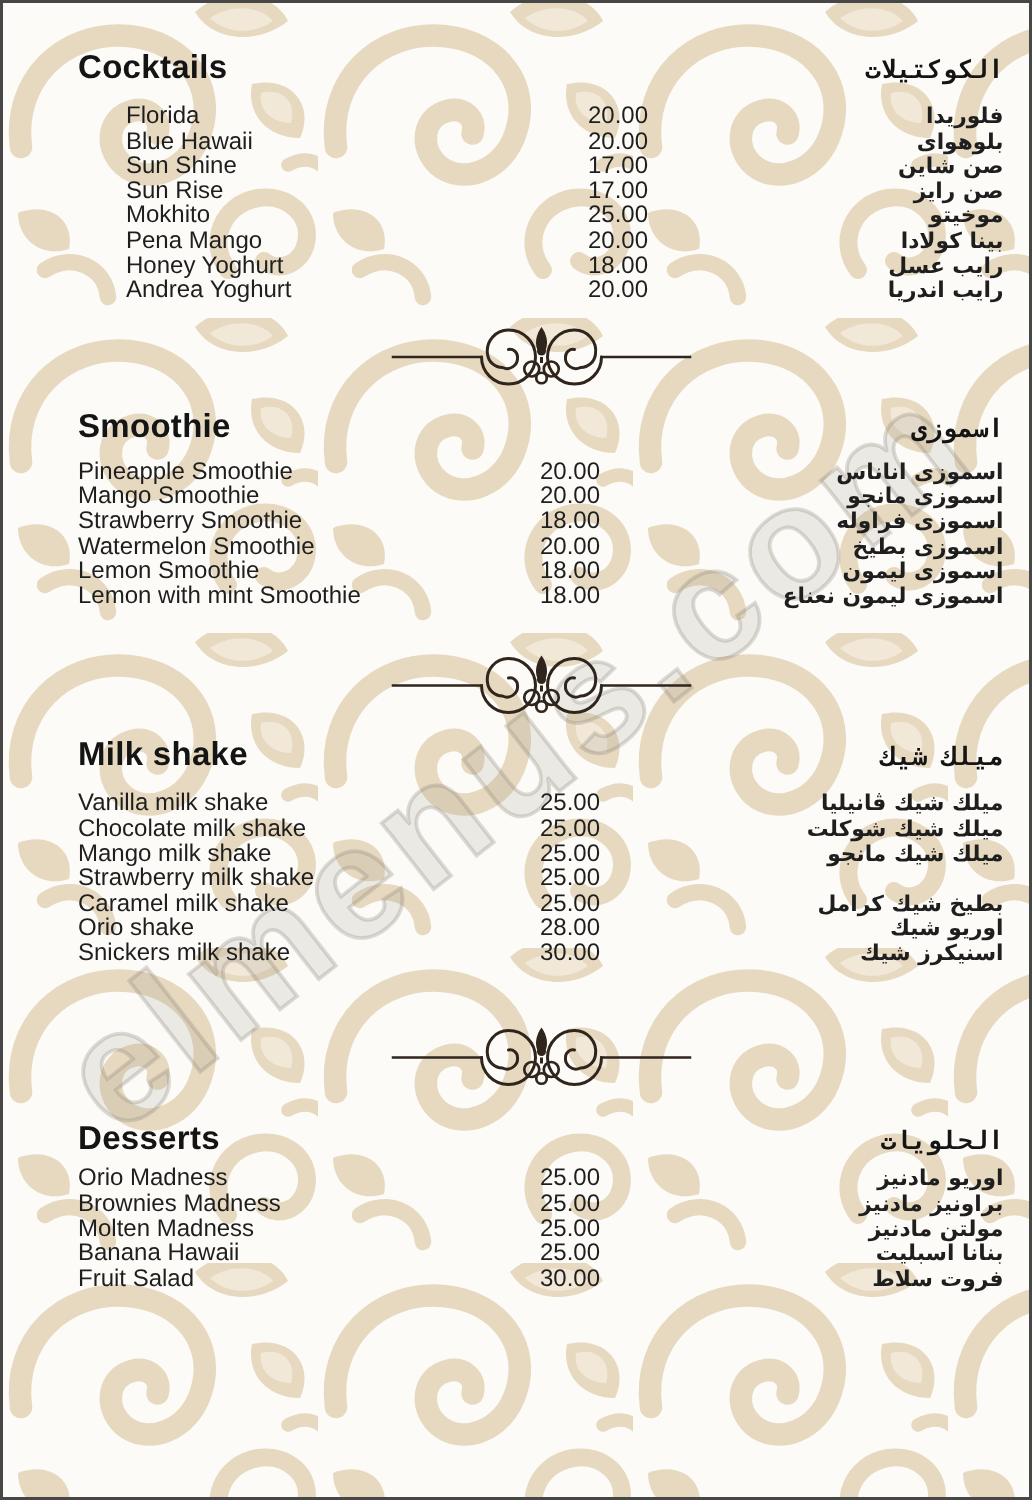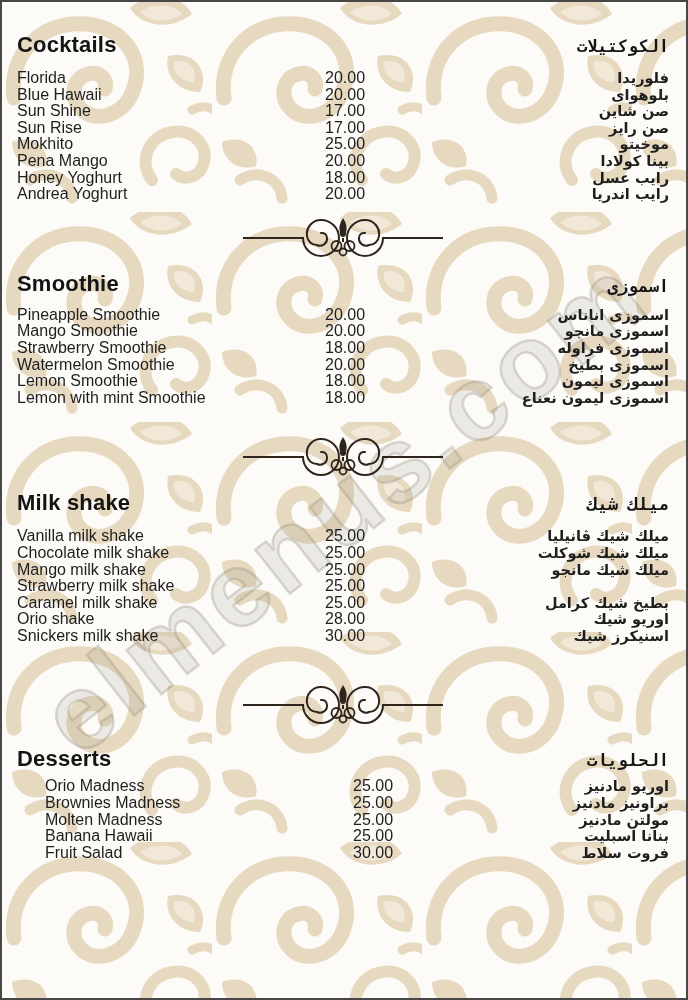--- a/index.html
+++ b/index.html
@@ -36,21 +36,21 @@
     color: rgba(150, 142, 128, 0.16);
     -webkit-text-stroke: 2.5px rgba(138, 130, 118, 0.28);
     font-family: "Liberation Sans", sans-serif;
     pointer-events: none;
   }
 
   .content {
     position: absolute;
     inset: 0;
     z-index: 2;
-    padding: 30px 17px 0 15px;
+    padding: 30px 17px 0 50px;
     box-sizing: border-box;
   }
 
   .sec-header {
     display: flex;
     justify-content: space-between;
     align-items: baseline;
   }
   .h-en {
     font-size: 22px;
@@ -85,33 +85,33 @@
     font-family: "DejaVu Sans", sans-serif;
   }
 
   .divider {
     display: flex;
     justify-content: center;
     margin-top: 12px;
   }
 
   
-  .sec-cocktails .items   { margin-top: 12px; }
+  .sec-cocktails .items   { margin-top: 12px; margin-left: 32px; }
   .sec-cocktails .divider { margin-top: 12px; }
 
   .sec-smoothie .sec-header { margin-top: 10px; align-items: flex-end; }
   .sec-smoothie .items      { margin-top: 10px; }
   .sec-smoothie .divider    { margin-top: 28px; }
 
   .sec-milkshake .sec-header { margin-top: 10px; }
   .sec-milkshake .items      { margin-top: 12px; }
   .sec-milkshake .divider    { margin-top: 38px; }
 
   .sec-desserts .sec-header { margin-top: 18px; text-align: center; }
-  .sec-desserts .items      { margin-top: 6px; margin-left: 28px; }
+  .sec-desserts .items      { margin-top: 6px; }
 </style>
 </head>
 <body>
 
 <div class="menu-page">
 
   <svg class="bg-svg" width="684" height="996" xmlns="http://www.w3.org/2000/svg">
     <defs>
       <pattern id="damask" width="210" height="210" patternUnits="userSpaceOnUse">
         <rect width="210" height="210" fill="#fcfbf7"></rect>

